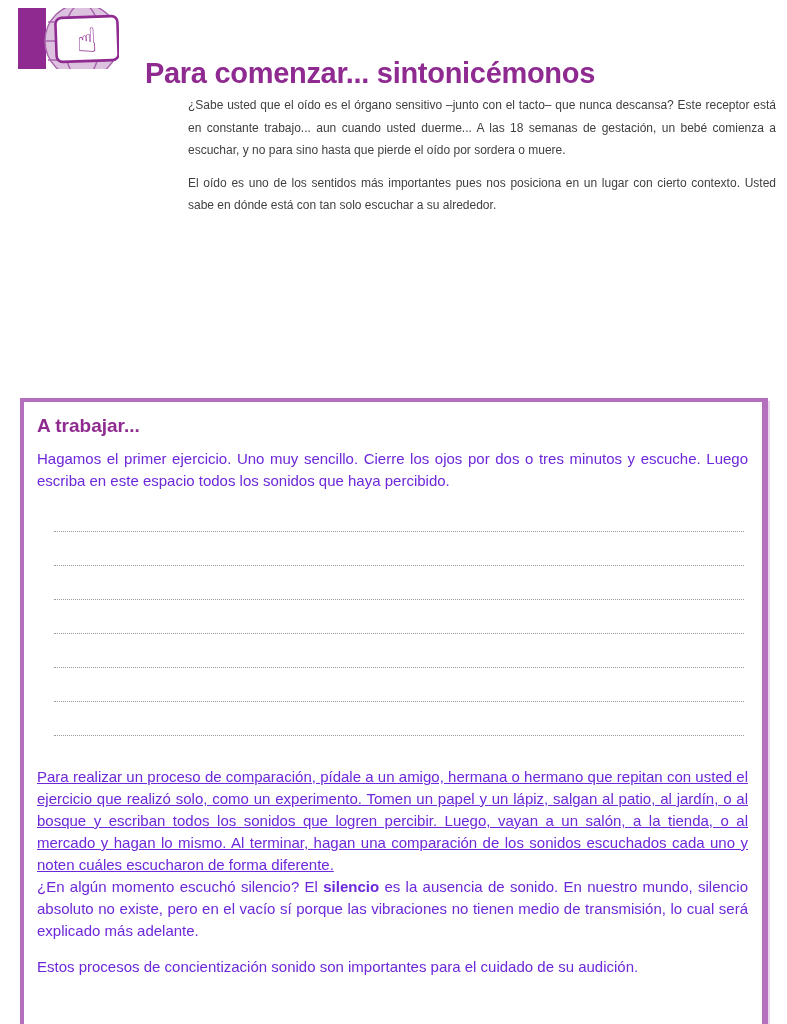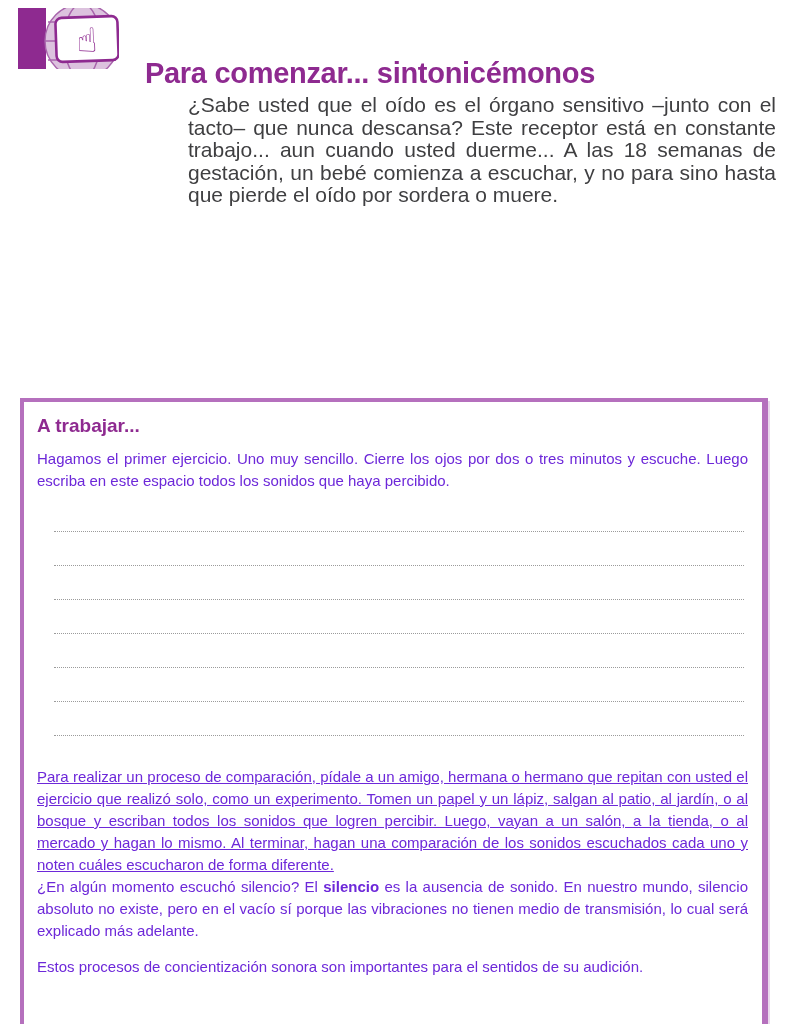--- a/index.html
+++ b/index.html
@@ -30,21 +30,21 @@
   .intro {
     position: absolute; left: 188px; top: 72px; width: 588px;
   }
   .subtitle {
     font-size: 23px; font-weight: bold;
     color: #58585a;
     letter-spacing: -0.2px;
   }
   .intro p {
     margin-top: 22px;
-    font-size: 21px; line-height: 22.5px;
+    font-size: 12px; line-height: 22.5px;
     text-align: justify;
     color: #3f3f41;
   }
   .intro p + p { margin-top: 10px; }
 
   
   .activity-box {
     position: absolute; left: 20px; top: 398px;
     width: 748px; height: 655px;
     background: #fff;
@@ -94,36 +94,37 @@
         <rect x="38" y="9" width="62" height="44" rx="6" fill="#ffffff" stroke="#8e2a90" stroke-width="2.6"></rect>
         <text x="69" y="44" text-anchor="middle" font-family="DejaVu Sans, sans-serif" font-size="34" fill="#8e2a90">☝</text>
       </g>
     </svg>
   </div>
 
   <h1 class="page-title">Para comenzar... sintonicémonos</h1>
 
   <div class="intro">
     <p>¿Sabe usted que el oído es el órgano sensitivo –junto con el tacto– que nunca descansa? Este receptor está en constante trabajo... aun cuando usted duerme... A las 18 semanas de gestación, un bebé comienza a escuchar, y no para sino hasta que pierde el oído por sordera o muere.</p>
+    <p>El oído es uno de los sentidos más importantes pues nos posiciona en un lugar con cierto contexto. Usted sabe en dónde está con tan solo escuchar a su alrededor.</p>
   </div>
 
   <div class="activity-box">
     <h3 class="activity-heading">A trabajar...</h3>
     <p class="para-instructions">Hagamos el primer ejercicio. Uno muy sencillo. Cierre los ojos por dos o tres minutos y escuche. Luego escriba en este espacio todos los sonidos que haya percibido.</p>
 
     <div class="answer-lines">
         <div class="answer-line"></div>
         <div class="answer-line"></div>
         <div class="answer-line"></div>
         <div class="answer-line"></div>
         <div class="answer-line"></div>
         <div class="answer-line"></div>
         <div class="answer-line"></div>
       </div>
 
     <p class="para-compare">Para realizar un proceso de comparación, pídale a un amigo, hermana o hermano que repitan con usted el ejercicio que realizó solo, como un experimento. Tomen un papel y un lápiz, salgan al patio, al jardín, o al bosque y escriban todos los sonidos que logren percibir. Luego, vayan a un salón, a la tienda, o al mercado y hagan lo mismo. Al terminar, hagan una comparación de los sonidos escuchados cada uno y noten cuáles escucharon de forma diferente.</p>
 
     <p class="para-silence"><span>¿En algún momento escuchó silencio? El </span><span class="bold-word">silencio</span><span> es la ausencia de sonido. En nuestro mundo, silencio absoluto no existe, pero en el vacío sí porque las vibraciones no tienen medio de transmisión, lo cual será explicado más adelante.</span></p>
 
-    <p class="para-closing">Estos procesos de concientización sonora son importantes para el sentidos de su audición.</p>
+    <p class="para-closing">Estos procesos de concientización sonido son importantes para el cuidado de su audición.</p>
   </div>
 
 </div>
 
 </body></html>

